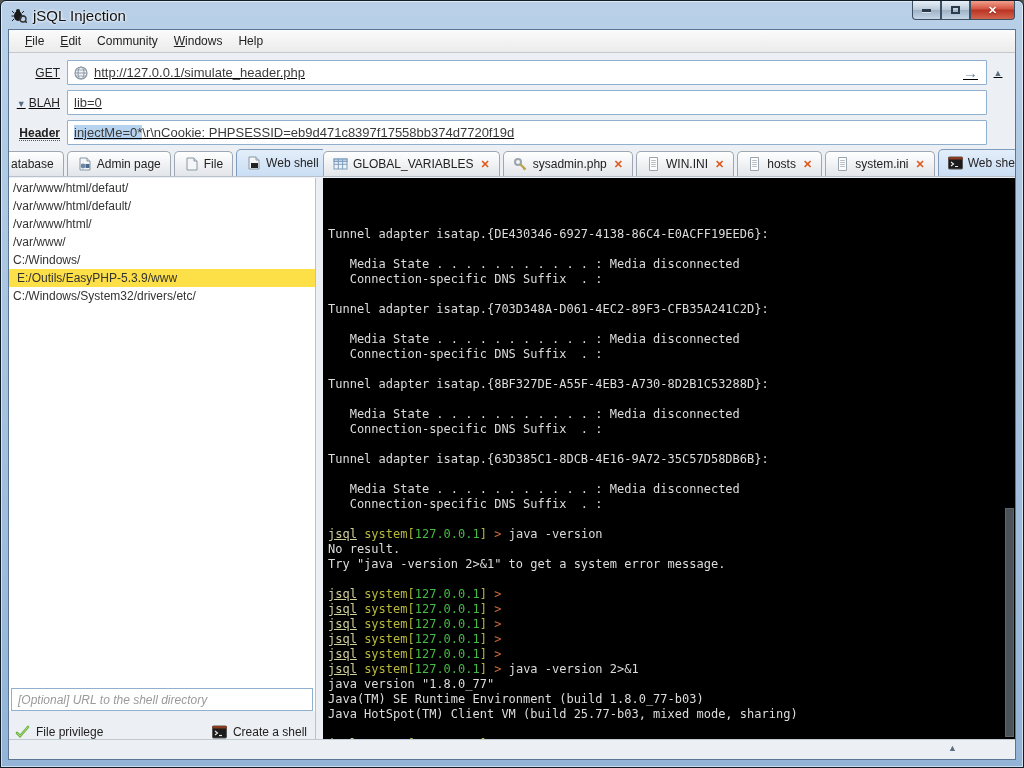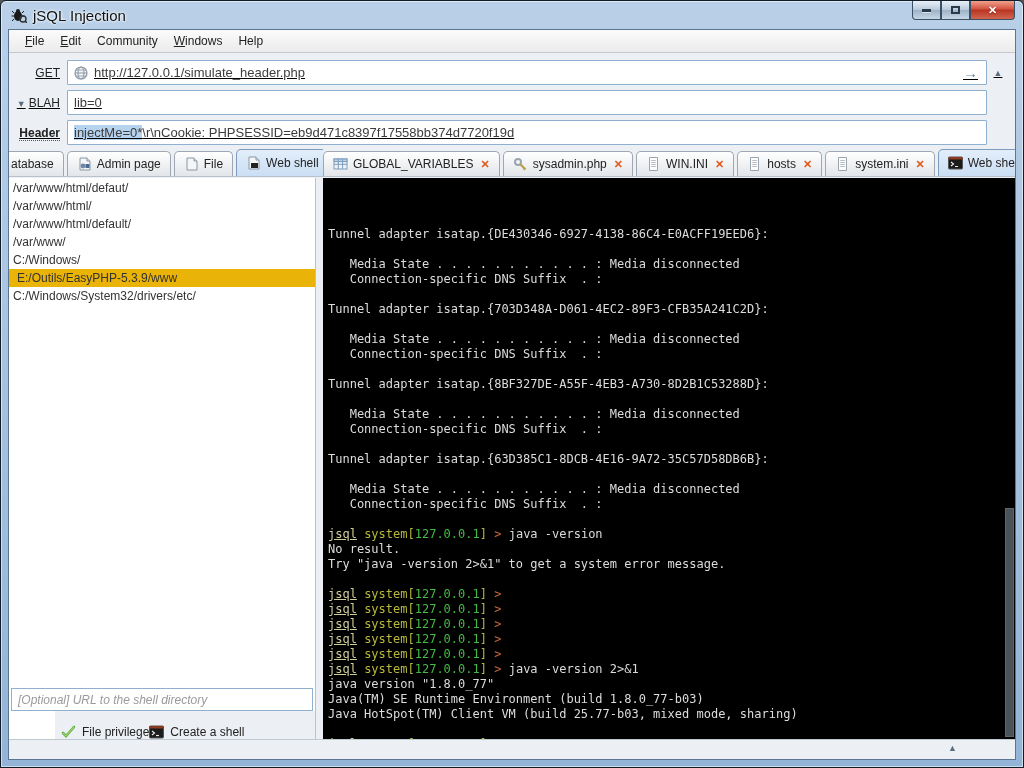--- a/index.html
+++ b/index.html
@@ -70,26 +70,26 @@
   .tab.selected { background:linear-gradient(#e3eefa,#cadef4); border-color:#7d9cbd; height:27px; }
   .tab.cut { border-left:none; border-top-left-radius:0; padding-left:2px; margin-left:0; }
   .tab .ticon { width:15px; height:14px; margin-right:5px; flex:0 0 auto; }
   .tab .close-x { color:#e05a1f; font-weight:bold; font-size:11px; margin-left:7px; }
 
   
   .content { position:absolute; left:0; right:0; top:148px; bottom:20px; display:flex; }
   .sidepanel { width:307px; flex:0 0 auto; background:#fff; border-right:1px solid #b9c2cc; display:flex; flex-direction:column; position:relative; }
   .pathlist { flex:1; overflow:hidden; padding-top:1px; }
   .path-item { height:18px; line-height:18px; font-size:12px; color:#333; padding:0 4px; white-space:nowrap; cursor:default; }
-  .path-item.selected { background:#eab308;padding-left:8px; }
+  .path-item.selected { background:#fde047;padding-left:8px; }
   .shell-url-input {
     margin:2px 2px 0 2px; height:23px; border:1px solid #8fb0cf; background:#fff;
     font-size:12px; font-style:italic; color:#9a9a9a; display:flex; align-items:center; padding:0 6px; white-space:nowrap; overflow:hidden;
   }
-  .shell-buttons { height:28px; background:#eceff3; display:flex; align-items:center; padding:14px 8px 0 6px;margin-left:46px; }
+  .shell-buttons { height:28px; background:#eceff3; display:flex; align-items:center; justify-content:space-between; padding:14px 8px 0 6px; }
   .flat-btn { display:flex; align-items:center; font-size:12px; color:#222; cursor:default; }
   .flat-btn .bicon { width:15px; height:14px; margin-right:6px; }
 
   .splitter { width:7px; flex:0 0 auto; background:#eceff3; }
 
   .terminal {
     flex:1; background:#000; color:#dcdcdc; font-family:"DejaVu Sans Mono", monospace;
     font-size:12px; line-height:15px; padding:4px 0 0 5px; overflow:hidden; position:relative; white-space:pre;
   }
   .tline { height:15px; }
@@ -293,22 +293,22 @@
             </span>
             <span>Web shell</span>
           </div>
         </div>
     </div>
 
     <div class="content">
       <div class="sidepanel">
         <div class="pathlist" id="pathlist">
             <div class="path-item">/var/www/html/defaut/</div>
+            <div class="path-item">/var/www/html/default/</div>
             <div class="path-item">/var/www/html/</div>
-            <div class="path-item">/var/www/html/default/</div>
             <div class="path-item">/var/www/</div>
             <div class="path-item">C:/Windows/</div>
             <div class="path-item selected">E:/Outils/EasyPHP-5.3.9/www</div>
             <div class="path-item">C:/Windows/System32/drivers/etc/</div>
           </div>
         <div class="shell-url-input" title="[Optional] URL to the shell directory">
           <span>[Optional] URL to the shell directory</span>
         </div>
         <div class="shell-buttons">
           <div class="flat-btn">

